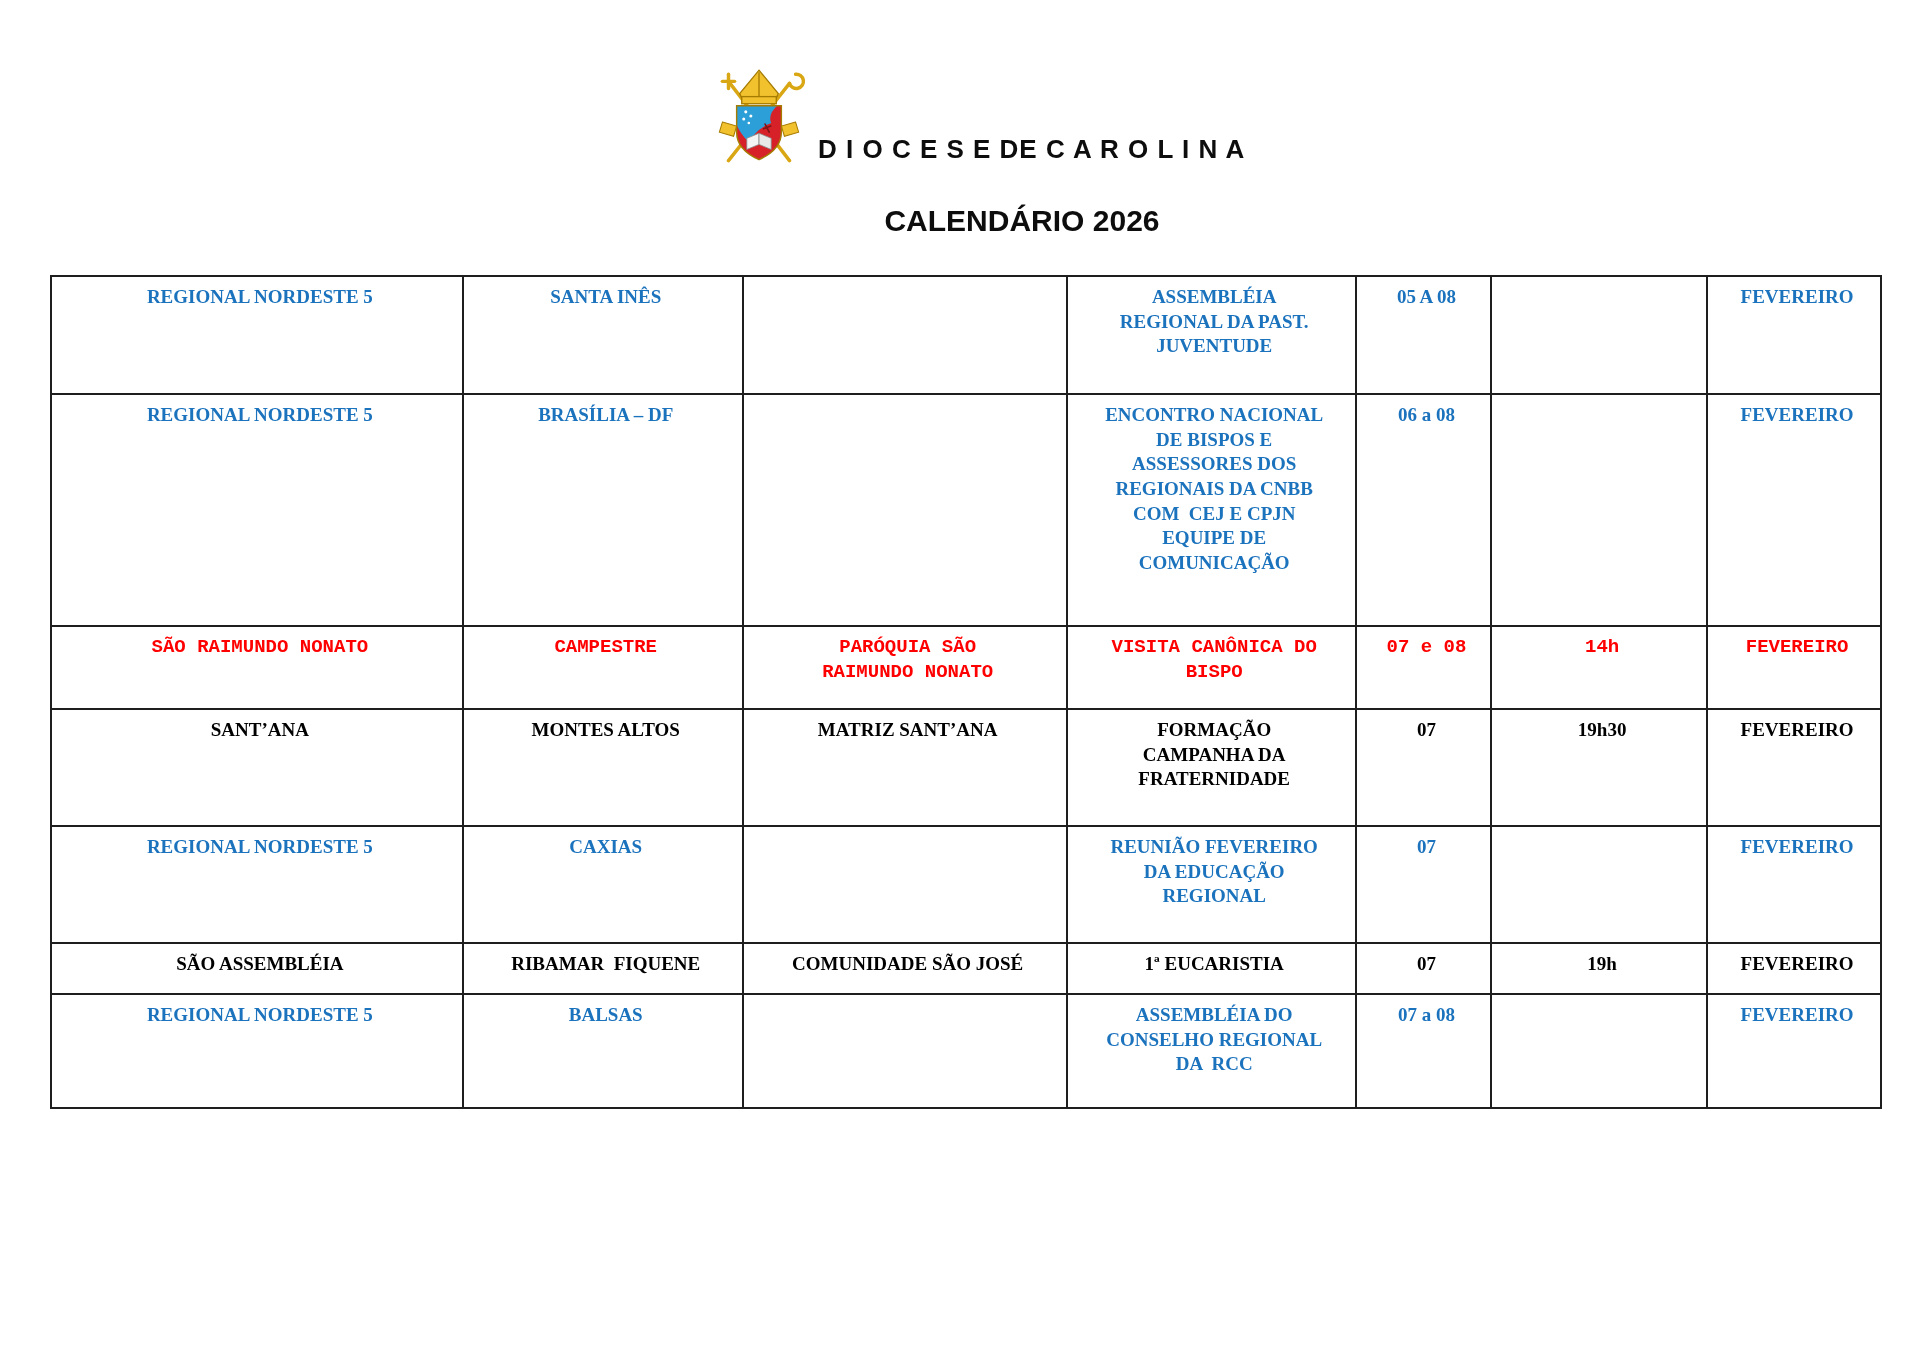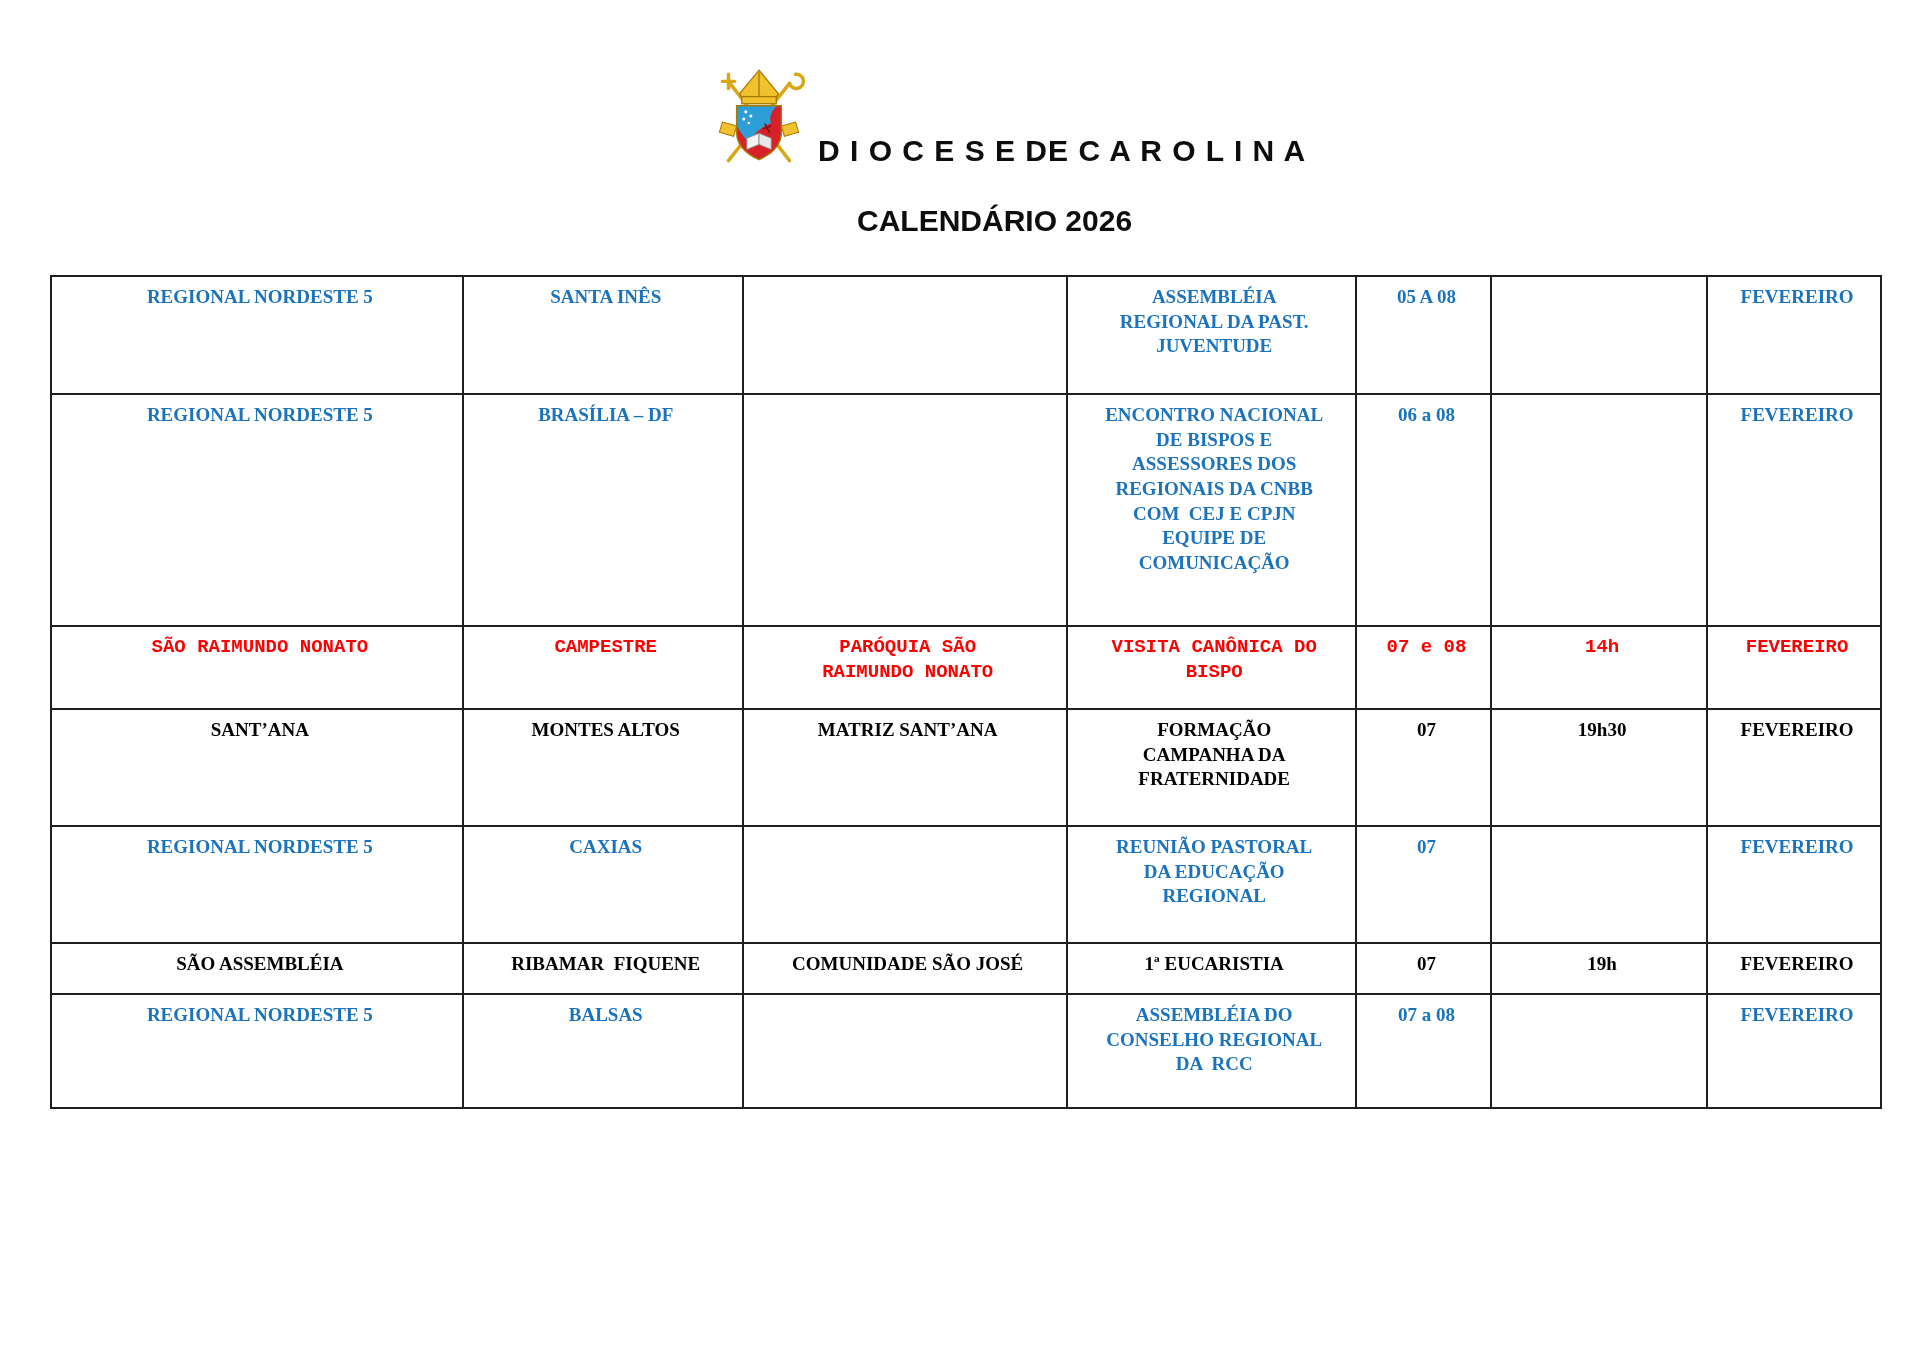--- a/index.html
+++ b/index.html
@@ -15,30 +15,30 @@
   .logo {
     position: absolute;
     left: 698px; top: 68px;
     width: 122px; height: 104px;
   }
   .org-name {
     position: absolute;
     left: 818px; top: 134px;
     font-family: "Liberation Sans", sans-serif;
     font-weight: bold;
-    font-size: 30px;
+    font-size: 26px;
     letter-spacing: 1px;
     color: #0d0d0d;
     white-space: pre;
   }
   .page-title {
     position: absolute;
     left: 857px; top: 204px;
     width: 330px;
-    text-align: left;
+    text-align: center;
     font-family: "Liberation Sans", sans-serif;
     font-weight: bold;
     font-size: 30px;
     color: #0d0d0d;
   }
 
   
   table.cal {
     position: absolute;
     left: 50px; top: 275px;
@@ -180,21 +180,21 @@
 CAMPANHA DA
 FRATERNIDADE</td>
       <td>07</td>
       <td>19h30</td>
       <td>FEVEREIRO</td>
     </tr>
     <tr class="rh4" style="color: rgb(27, 114, 189);">
       <td>REGIONAL NORDESTE 5</td>
       <td>CAXIAS</td>
       <td></td>
-      <td>REUNIÃO PASTORAL
+      <td>REUNIÃO FEVEREIRO
 DA EDUCAÇÃO
 REGIONAL</td>
       <td>07</td>
       <td></td>
       <td>FEVEREIRO</td>
     </tr>
     <tr class="rh5" style="color: rgb(0, 0, 0);">
       <td>SÃO ASSEMBLÉIA</td>
       <td>RIBAMAR  FIQUENE</td>
       <td>COMUNIDADE SÃO JOSÉ</td>

